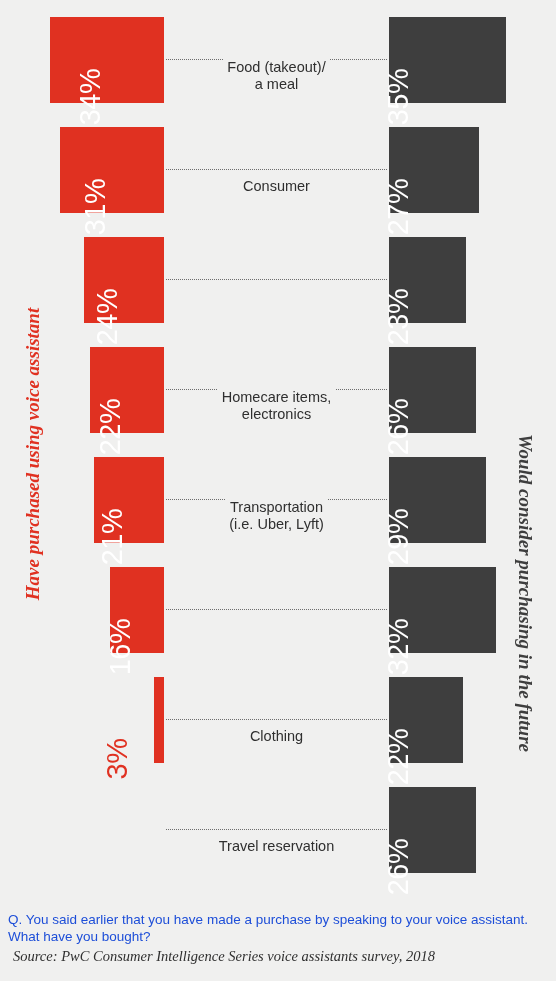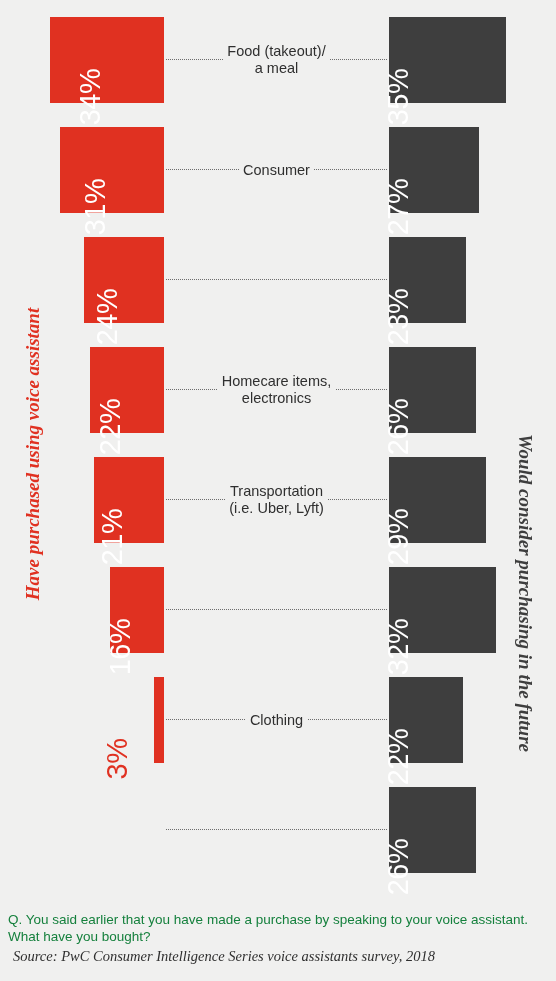--- a/index.html
+++ b/index.html
@@ -88,21 +88,21 @@
     font-size: 29px;
     font-weight: 400;
     white-space: nowrap;
     letter-spacing: -0.5px;
   }
 
   
   .center-label {
     position: absolute;
     left: 168px;
-    top: 0;
+    top: 16px;
     width: 217px;
     height: 86px;
     display: flex;
     align-items: center;
     justify-content: center;
     text-align: center;
     color: #2f2f2f;
     font-size: 14.5px;
     line-height: 17px;
     z-index: 4;
@@ -147,21 +147,21 @@
   }
 
   
   #footer {
     position: absolute;
     left: 8px;
     bottom: 16px;
     width: 544px;
   }
   #footer .question {
-    color: #15803d;
+    color: #1d4ed8;
     font-size: 13.5px;
     line-height: 16.5px;
     margin: 0;
   }
   #footer .source {
     color: #2f2f2f;
     font-family: "Liberation Serif", serif;
     font-style: italic;
     font-size: 14.5px;
     line-height: 18px;
@@ -274,20 +274,23 @@
       </div>
       <div class="right-wrap">
         <div class="bar-right" title="Clothing 22%" style="width: 74px; background: rgb(62, 62, 62);">
           <div class="bar-right-value">22%</div>
         </div>
       </div>
     </div>
     <div class="row" style="top: 787px;">
       <div class="leader left-leader"></div>
       <div class="left-wrap"></div>
+      <div class="center-label">
+        <span>Travel reservation</span>
+      </div>
       <div class="right-wrap">
         <div class="bar-right" title="Travel reservation 26%" style="width: 87px; background: rgb(62, 62, 62);">
           <div class="bar-right-value">26%</div>
         </div>
       </div>
     </div>
   </div>
 
 <div class="side-caption" id="caption-left">Have purchased using voice assistant</div>
 

